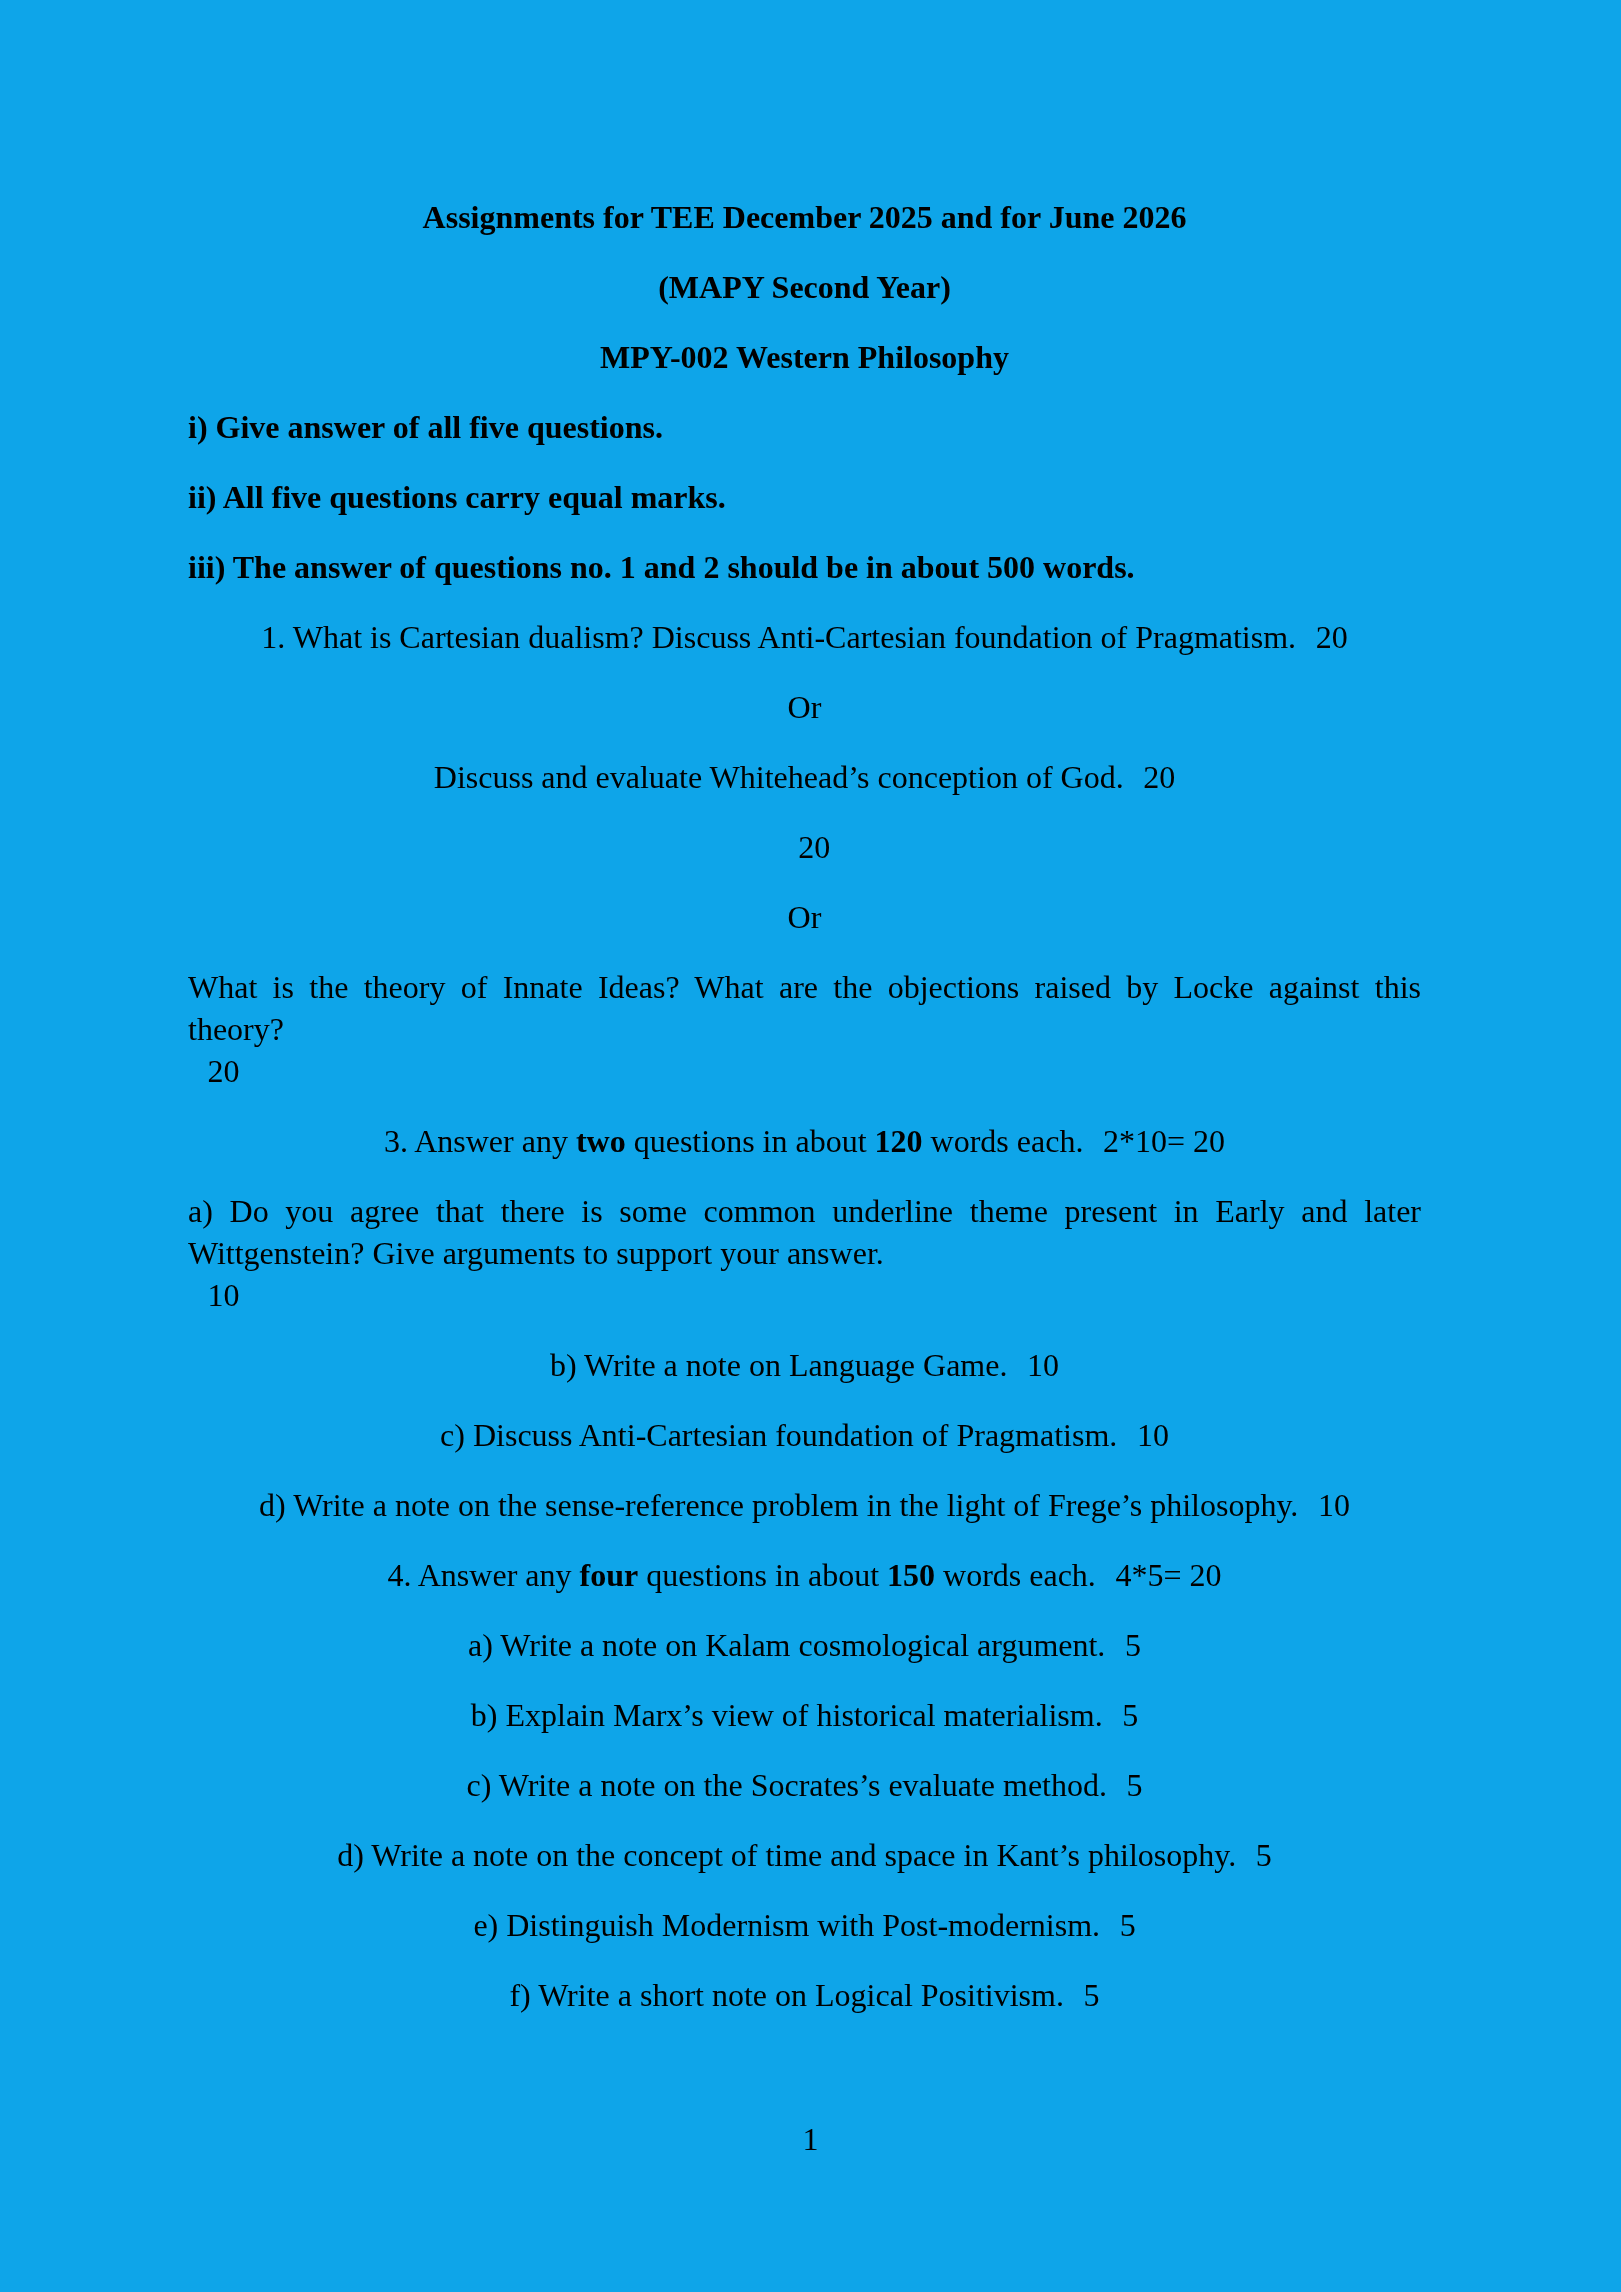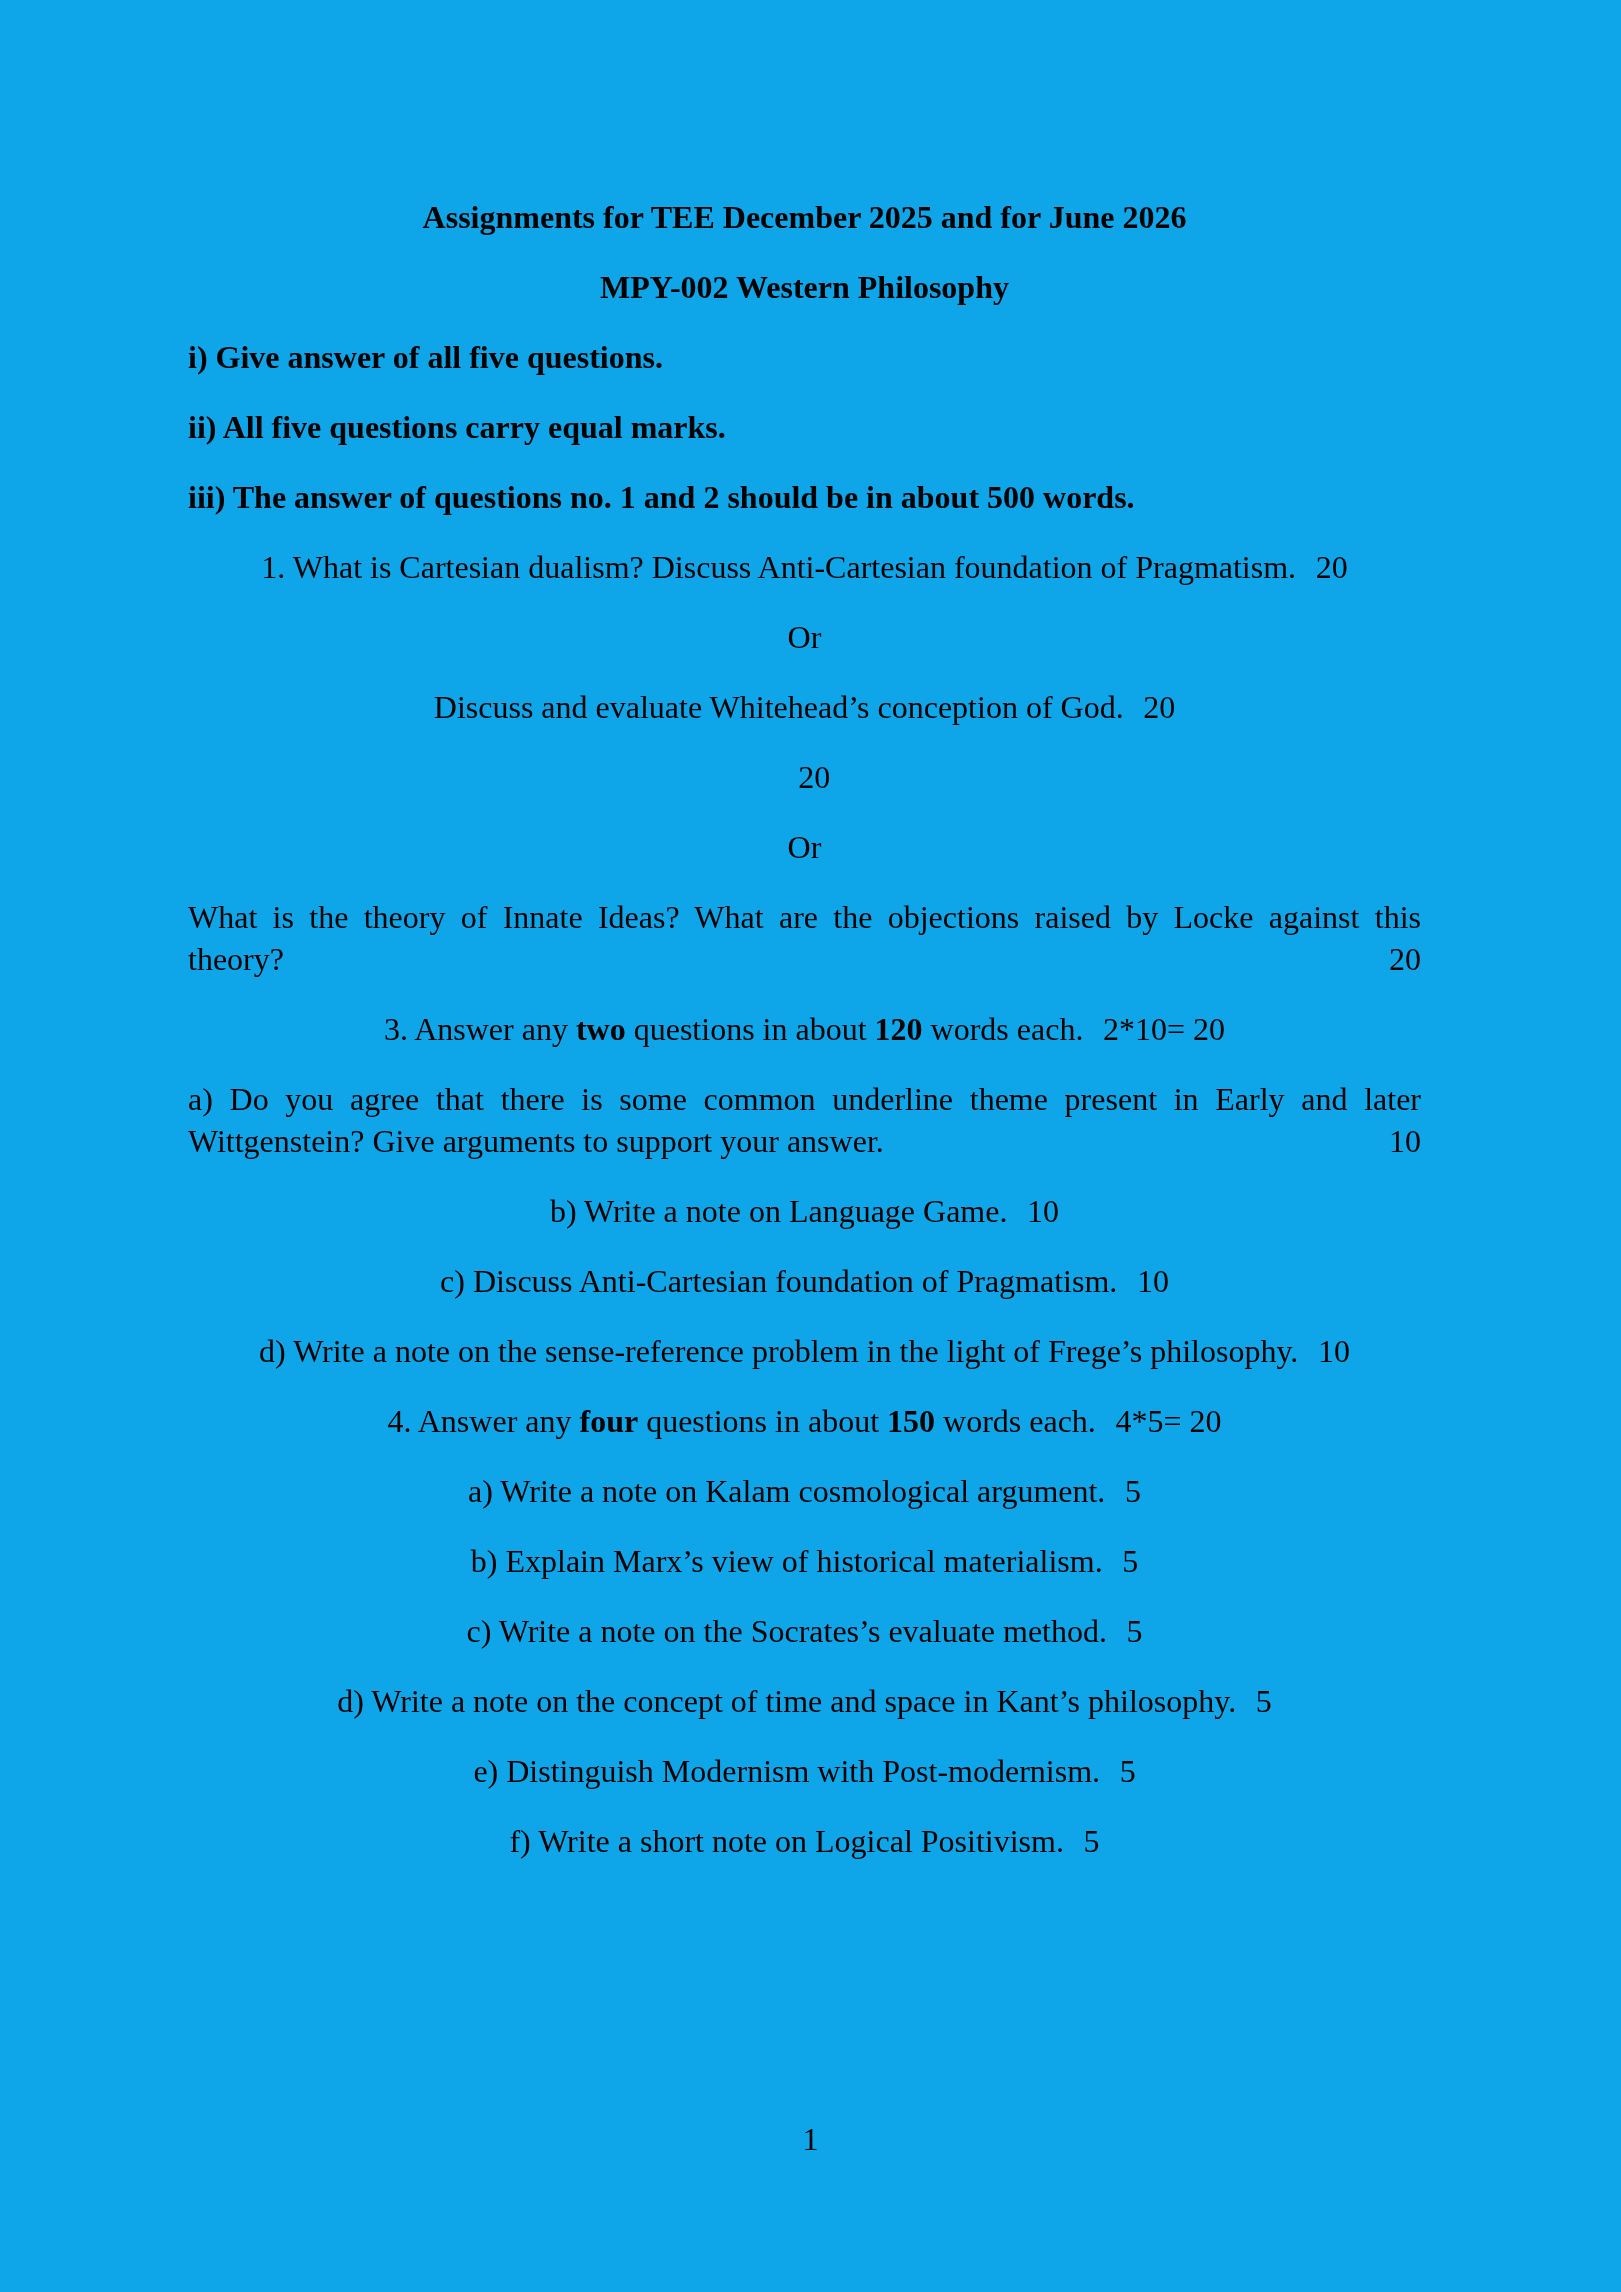--- a/index.html
+++ b/index.html
@@ -19,36 +19,37 @@
     top: 196px;
     width: 1233px;
   }
   .row { line-height: 42px; margin-bottom: 28px; }
   .center { text-align: center; }
   .bold { font-weight: bold; }
   .row-flex { display: flex; justify-content: center; align-items: baseline; }
   .q-text { text-align: left; }
   .q-marks { margin-left: 19.6px; white-space: nowrap; text-align: right; }
   .q-just { text-align: justify; text-align-last: justify; line-height: 42px; }
-  .wrap-line2 { display: flex; justify-content: space-between; align-items: flex-end; line-height: 42px; }
+  .wrap-line2 { display: flex; justify-content: space-between; align-items: flex-start; line-height: 42px; flex-direction: column; }
   .page-number {
     position: absolute;
     top: 2118px;
     left: 0;
     width: 1621px;
     text-align: center;
     line-height: 42px;
   }
 </style>
 </head>
 <body>
 
 <div class="page">
   <div class="content">
     <div class="row center bold">Assignments for TEE December 2025 and for June 2026</div>
+    <div class="row center bold">(MAPY Second Year)</div>
     <div class="row center bold">MPY-002 Western Philosophy</div>
     <div class="row bold">i) Give answer of all five questions.</div>
     <div class="row bold">ii) All five questions carry equal marks.</div>
     <div class="row bold">iii) The answer of questions no. 1 and 2 should be in about 500 words.</div>
     <div>
         <div class="row row-flex">
           <span class="q-text"><span>1. What is Cartesian dualism? Discuss Anti-Cartesian foundation of Pragmatism.</span></span>
           <span class="q-marks">20</span>
         </div>
         <div class="row center">Or</div>

